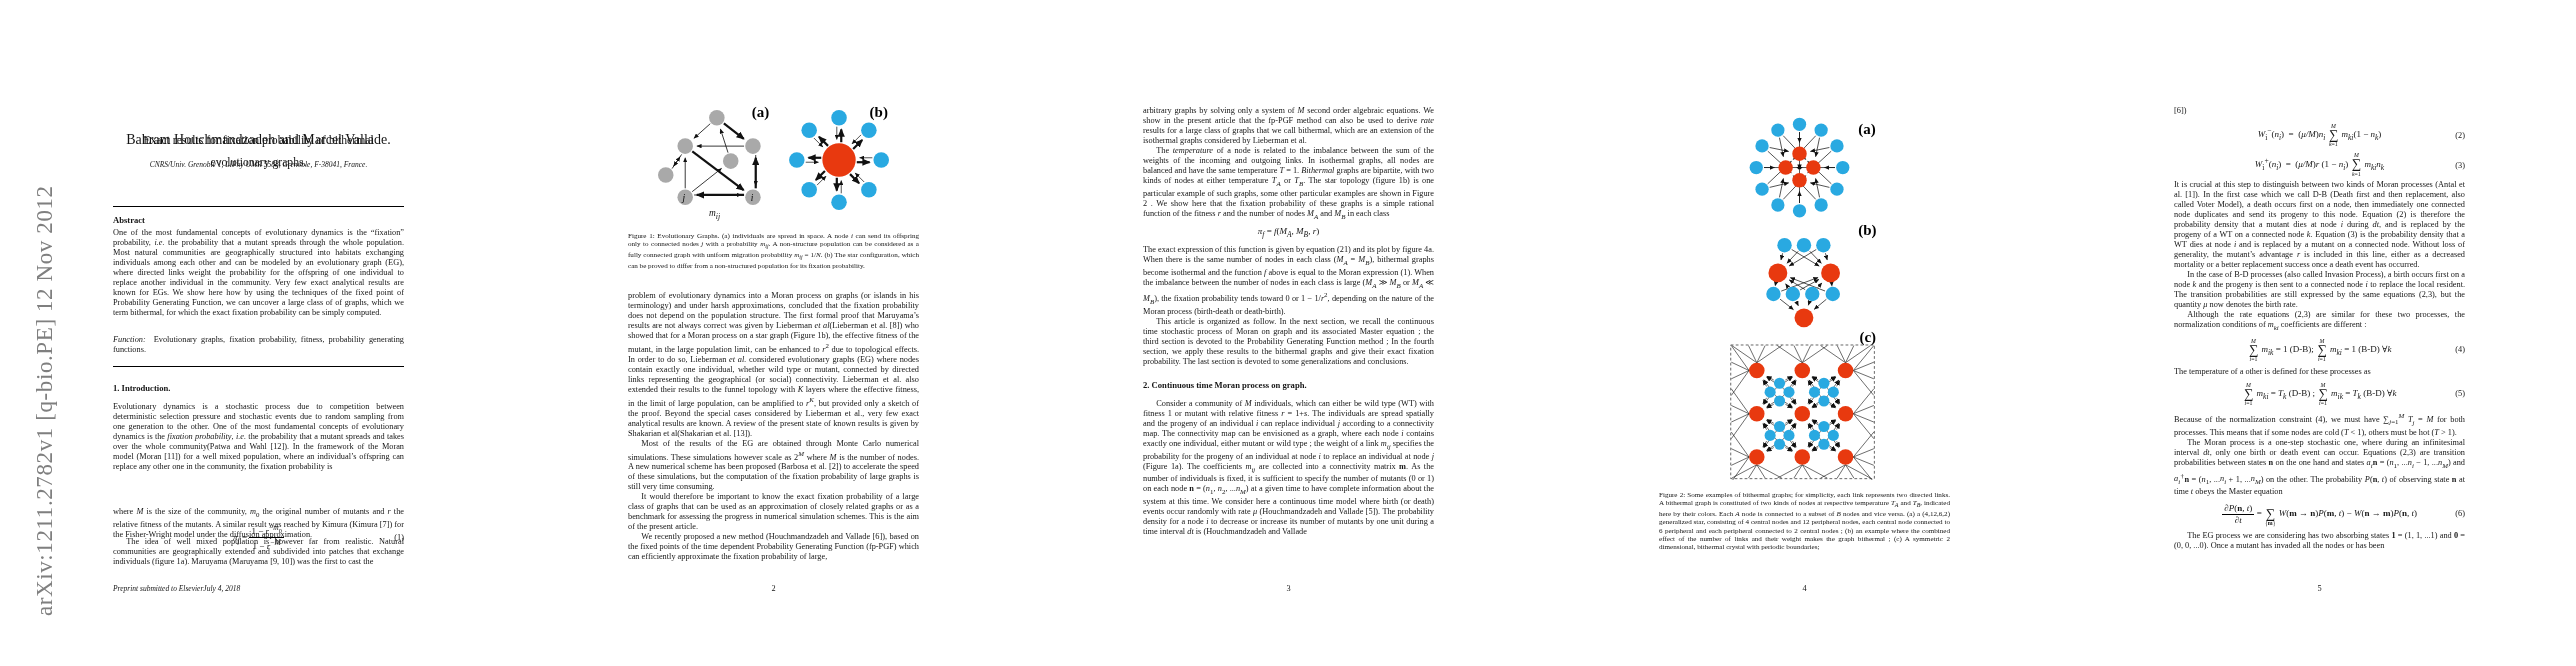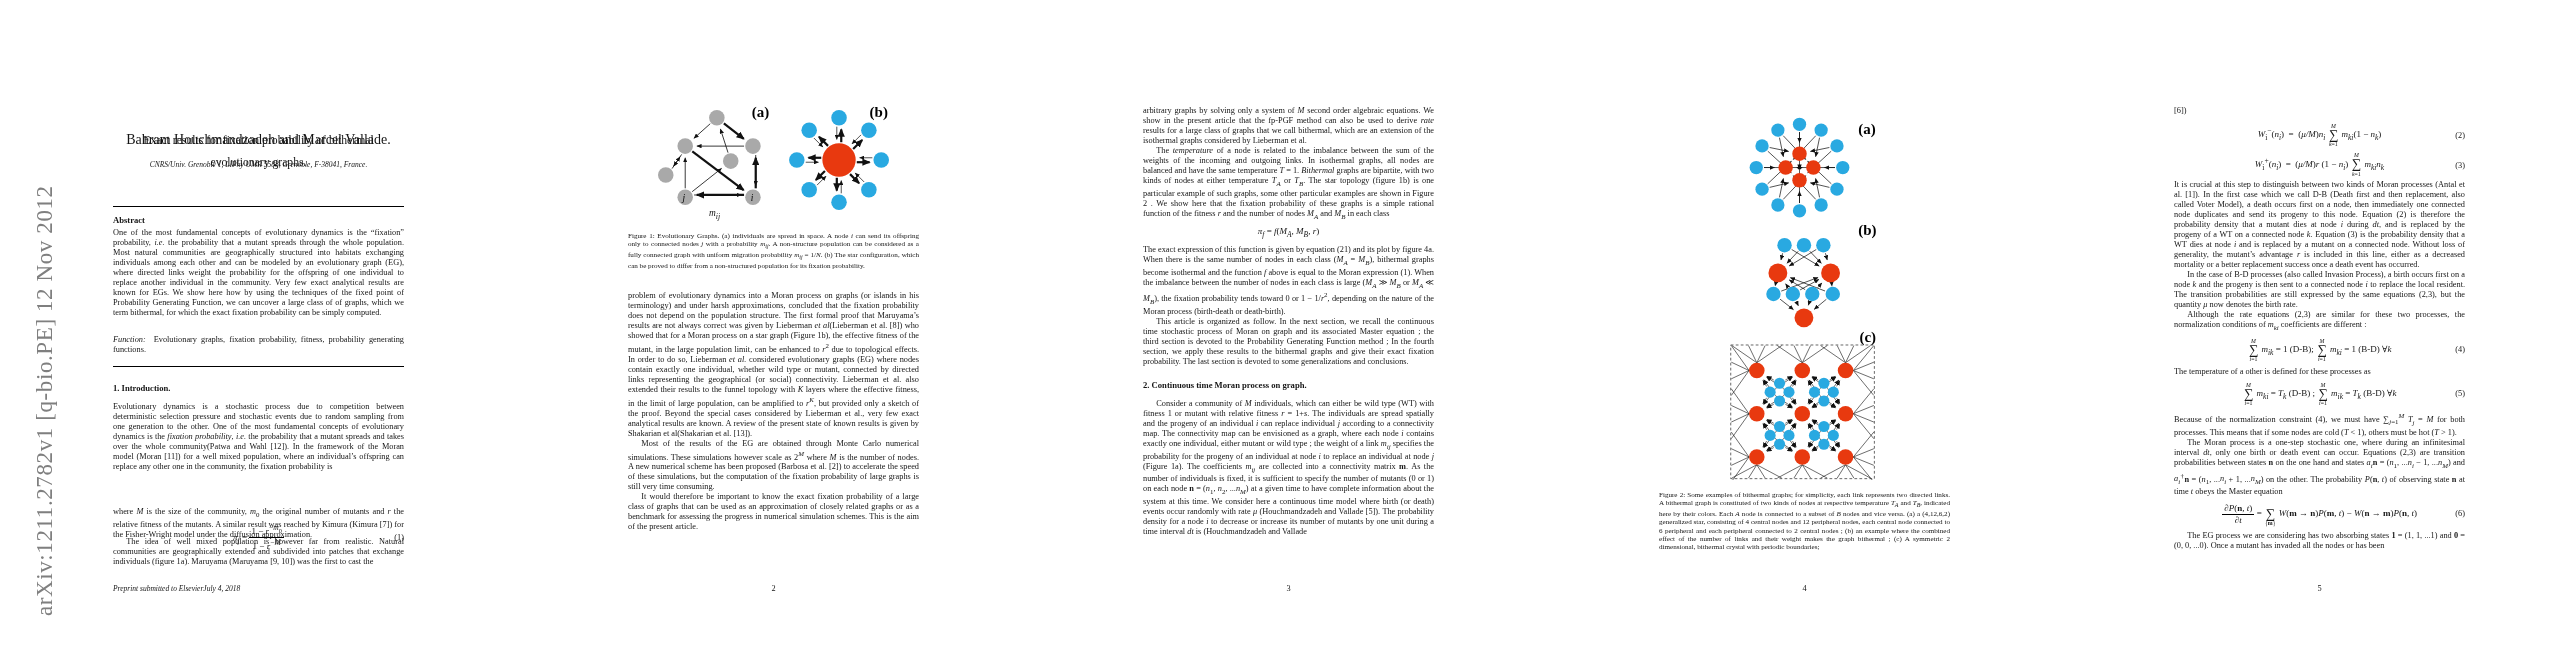--- a/index.html
+++ b/index.html
@@ -128,20 +128,21 @@
         <text x="71" y="213" class="nodelabel">j</text>
         <text x="194" y="213" class="nodelabel">i</text>
       </svg>
       <div style="position:absolute;left:66px;top:126px;font-size:9.4px;"><i>m<sub>ij</sub></i></div>
     </div>
     <div class="col cap" style="top:232px;">Figure 1: Evolutionary Graphs. (a) individuals are spread in space. A node <i>i</i> can send its offspring only to connected nodes <i>j</i> with a probability <i>m<sub>ij</sub></i>. A non-structure population can be considered as a fully connected graph with uniform migration probability <i>m<sub>ij</sub></i> = 1/<i>N</i>. (b) The star configuration, which can be proved to differ from a non-structured population for its fixation probability.</div>
     <div class="col just" style="top:291px;">
       <p>problem of evolutionary dynamics into a Moran process on graphs (or islands in his terminology) and under harsh approximations, concluded that the fixation probability does not depend on the population structure. The first formal proof that Maruyama’s results are not always correct was given by Lieberman <i>et al</i>(Lieberman et al. [8]) who showed that for a Moran process on a star graph (Figure 1b), the effective fitness of the mutant, in the large population limit, can be enhanced to <i>r</i><sup>2</sup> due to topological effects. In order to do so, Lieberman <i>et al.</i> considered evolutionary graphs (EG) where nodes contain exactly one individual, whether wild type or mutant, connected by directed links representing the geographical (or social) connectivity. Lieberman et al. also extended their results to the funnel topology with <i>K</i> layers where the effective fitness, in the limit of large population, can be amplified to <i>r<sup>K</sup></i>, but provided only a sketch of the proof. Beyond the special cases considered by Lieberman et al., very few exact analytical results are known. A review of the present state of known results is given by Shakarian et al(Shakarian et al. [13]).</p>
       <p class="ind">Most of the results of the EG are obtained through Monte Carlo numerical simulations. These simulations however scale as 2<sup><i>M</i></sup> where <i>M</i> is the number of nodes. A new numerical scheme has been proposed (Barbosa et al. [2]) to accelerate the speed of these simulations, but the computation of the fixation probability of large graphs is still very time consuming.</p>
       <p class="ind">It would therefore be important to know the exact fixation probability of a large class of graphs that can be used as an approximation of closely related graphs or as a benchmark for assessing the progress in numerical simulation schemes. This is the aim of the present article.</p>
+      <p class="ind">We recently proposed a new method (Houchmandzadeh and Vallade [6]), based on the fixed points of the time dependent Probability Generating Function (fp-PGF) which can efficiently approximate the fixation probability of large,</p>
     </div>
     <div class="pagenum">2</div>
   </div>
 
   <div class="page" style="left:1030px;">
     <div class="col just" style="top:106px;">
       <p>arbitrary graphs by solving only a system of <i>M</i> second order algebraic equations. We show in the present article that the fp-PGF method can also be used to derive <i>rate</i> results for a large class of graphs that we call bithermal, which are an extension of the isothermal graphs considered by Lieberman et al.</p>
       <p class="ind">The <i>temperature</i> of a node is related to the imbalance between the sum of the weights of the incoming and outgoing links. In isothermal graphs, all nodes are balanced and have the same temperature <i>T</i> = 1. <i>Bithermal</i> graphs are bipartite, with two kinds of nodes at either temperature <i>T<sub>A</sub></i> or <i>T<sub>B</sub></i>. The star topology (figure 1b) is one particular example of such graphs, some other particular examples are shown in Figure 2 . We show here that the fixation probability of these graphs is a simple rational function of the fitness <i>r</i> and the number of nodes <i>M<sub>A</sub></i> and <i>M<sub>B</sub></i> in each class</p>
       <div class="eqline"><span><i>π<sub>f</sub></i> = <i>f</i>(<i>M<sub>A</sub></i>, <i>M<sub>B</sub></i>, <i>r</i>)</span></div>
       <p>The exact expression of this function is given by equation (21) and its plot by figure 4a. When there is the same number of nodes in each class (<i>M<sub>A</sub></i> = <i>M<sub>B</sub></i>), bithermal graphs become isothermal and the function <i>f</i> above is equal to the Moran expression (1). When the imbalance between the number of nodes in each class is large (<i>M<sub>A</sub></i> ≫ <i>M<sub>B</sub></i> or <i>M<sub>A</sub></i> ≪ <i>M<sub>B</sub></i>), the fixation probability tends toward 0 or 1 − 1/<i>r</i><sup>2</sup>, depending on the nature of the Moran process (birth-death or death-birth).</p>

